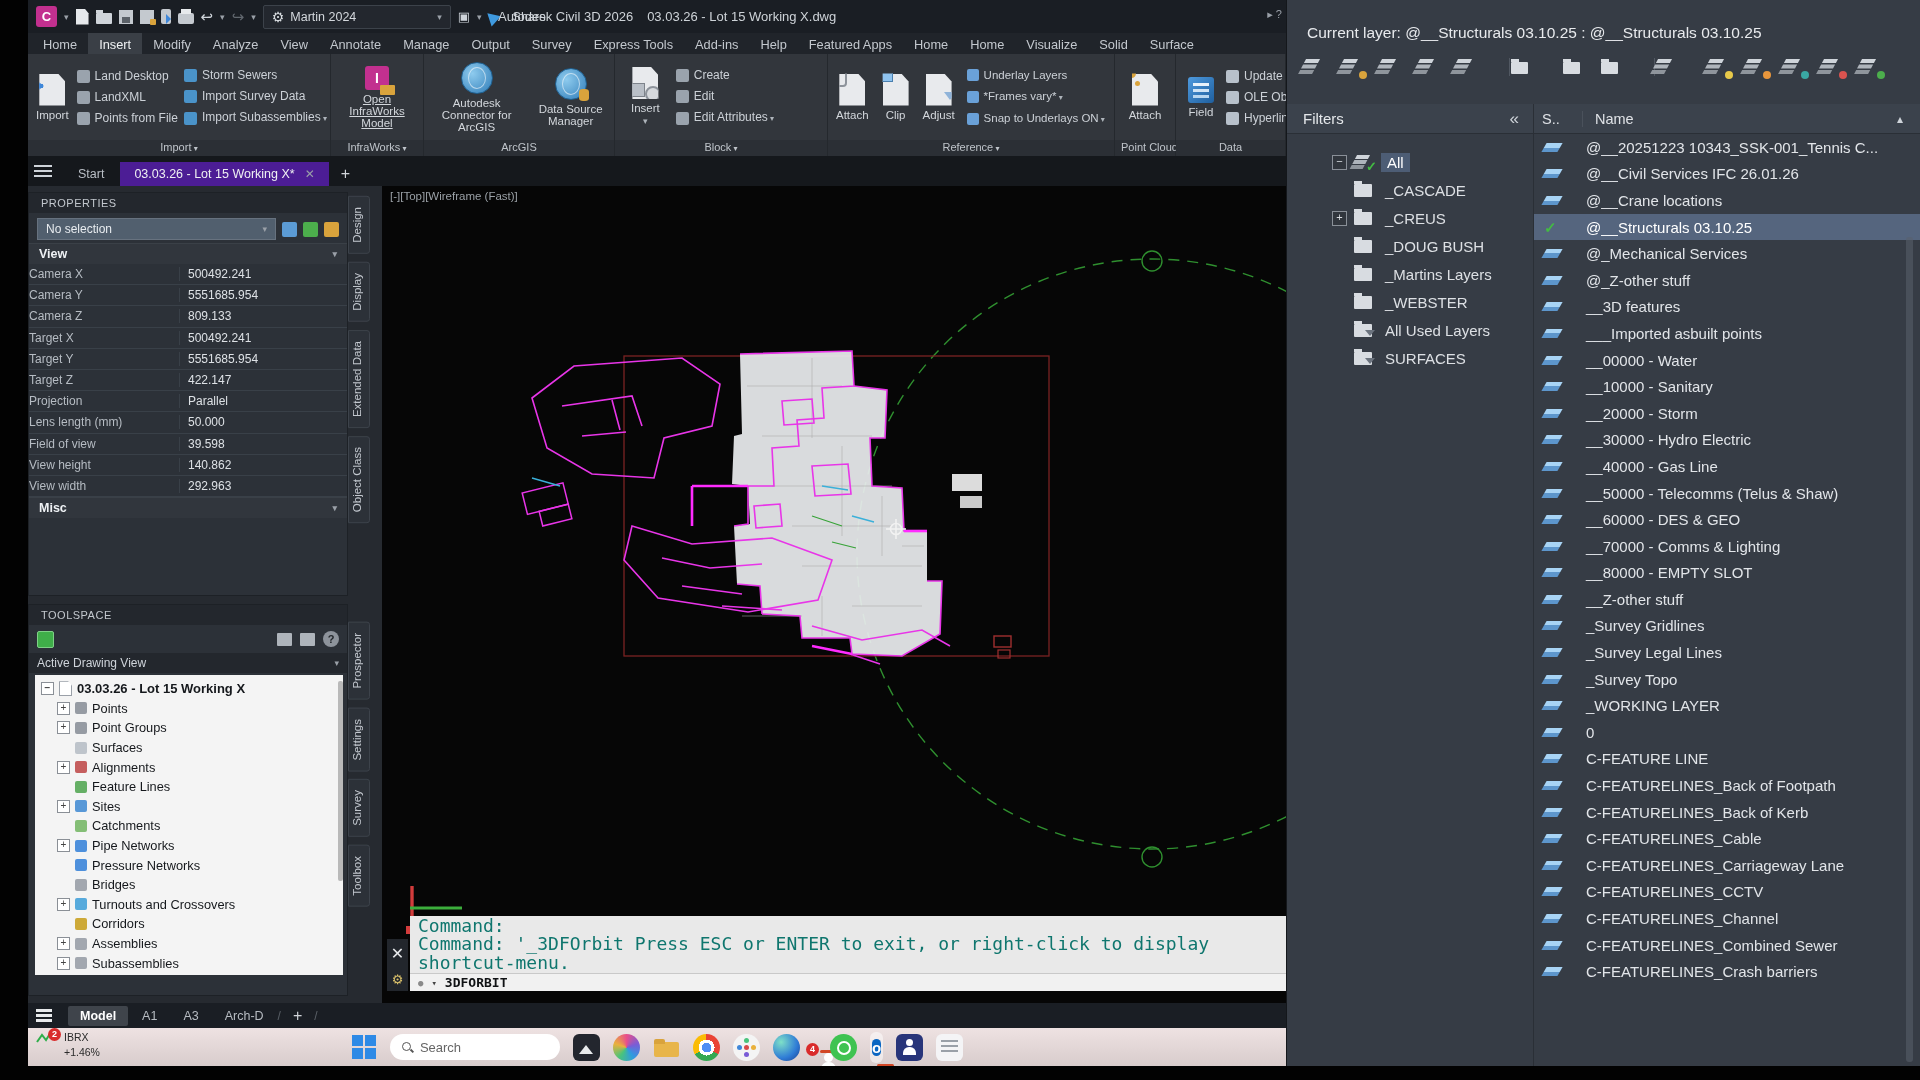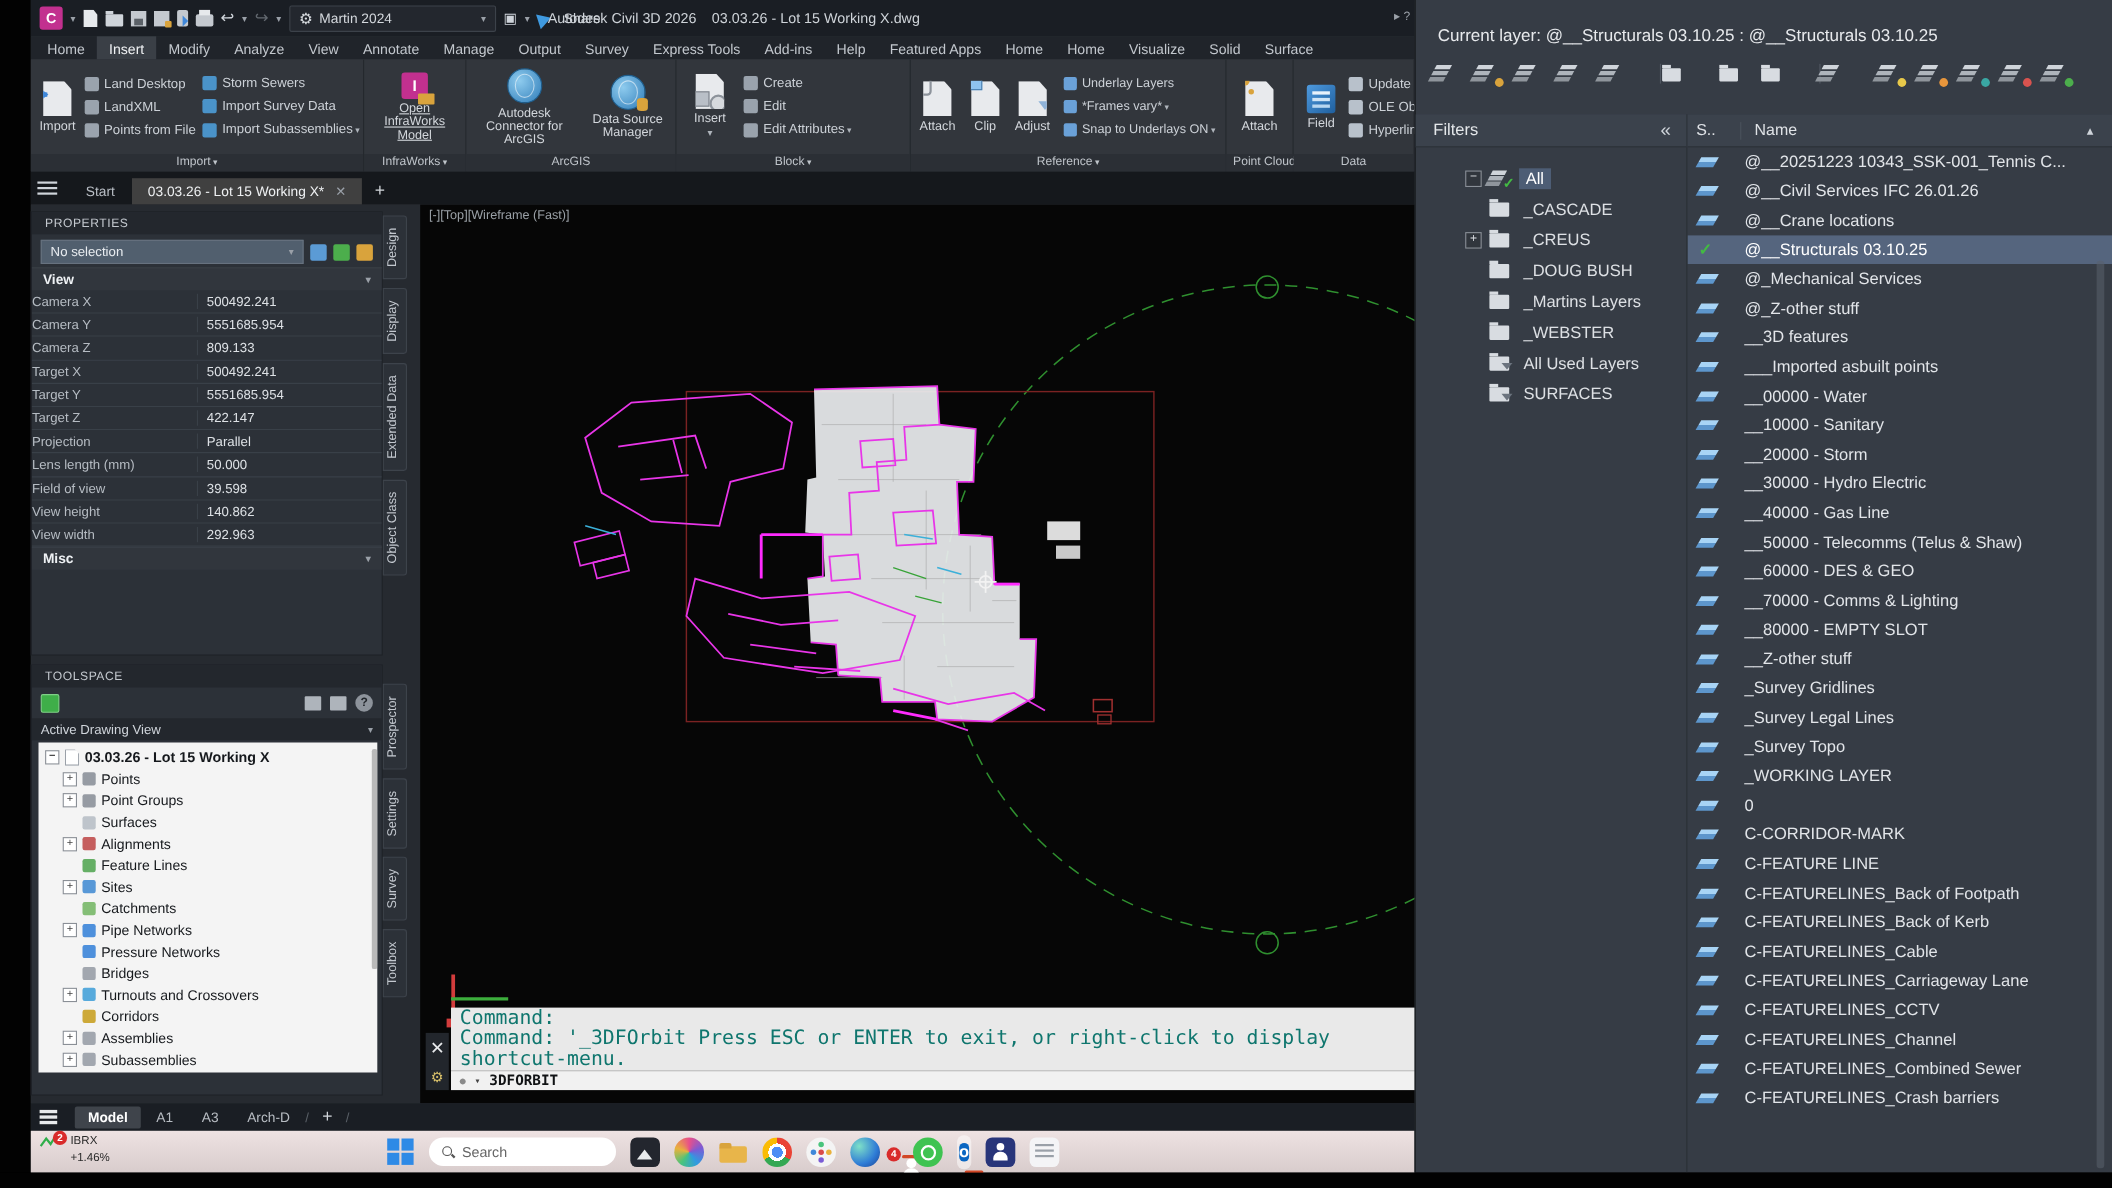--- a/index.html
+++ b/index.html
@@ -78,21 +78,21 @@
   .mi{width:13px;height:13px;border-radius:2px;flex:0 0 auto;}
   .caret-sm::after{content:" ▾";font-size:8px;color:#aeb4bb;}
   .bb-caret{font-size:9px;color:#aeb4bb;margin-top:-2px;}
 
   
   .filetabs{position:absolute;left:0;top:156px;width:100%;height:30px;background:#15181c;
             display:flex;align-items:flex-end;gap:2px;padding-left:6px;box-sizing:border-box;}
   .burger{align-self:center;margin-right:10px;width:18px;}
   .burger i{display:block;height:2px;background:#cfd4da;margin:3px 0;}
   .ftab{font-size:12.5px;color:#b9bec5;padding:5px 14px;}
-  .ftab.active{background:#404040;color:#eef0f2;display:flex;gap:10px;align-items:center;justify-content:space-between;}
+  .ftab.active{background:#4c1d95;color:#eef0f2;display:flex;gap:10px;align-items:center;justify-content:space-between;}
   .ftab .x{color:#9aa0a8;font-size:12px;}
   .ftab-plus{color:#d0d4d9;font-size:16px;padding:3px 10px;}
 
   
   .workarea{position:absolute;left:0;top:186px;width:100%;height:817px;background:#262a30;}
 
   
   .leftcol{position:absolute;left:0;top:0;width:320px;height:100%;}
   .palette{position:absolute;left:0;width:320px;background:#2c3138;border:1px solid #1d2126;box-sizing:border-box;}
   .pal-title{height:20px;background:#23272d;color:#c3c8ce;font-size:11px;letter-spacing:.5px;
@@ -1250,27 +1250,20 @@
             </div>
 
             <div class="lrow">
               <span class="stat">
                 <span class="para"></span>
 
               </span>
               <span class="lname">0</span>
             </div>
 
-            <div class="lrow">
-              <span class="stat">
-                <span class="para"></span>
-
-              </span>
-              <span class="lname">C-CORRIDOR-MARK</span>
-            </div>
 
             <div class="lrow">
               <span class="stat">
                 <span class="para"></span>
 
               </span>
               <span class="lname">C-FEATURE LINE</span>
             </div>
 
             <div class="lrow">

